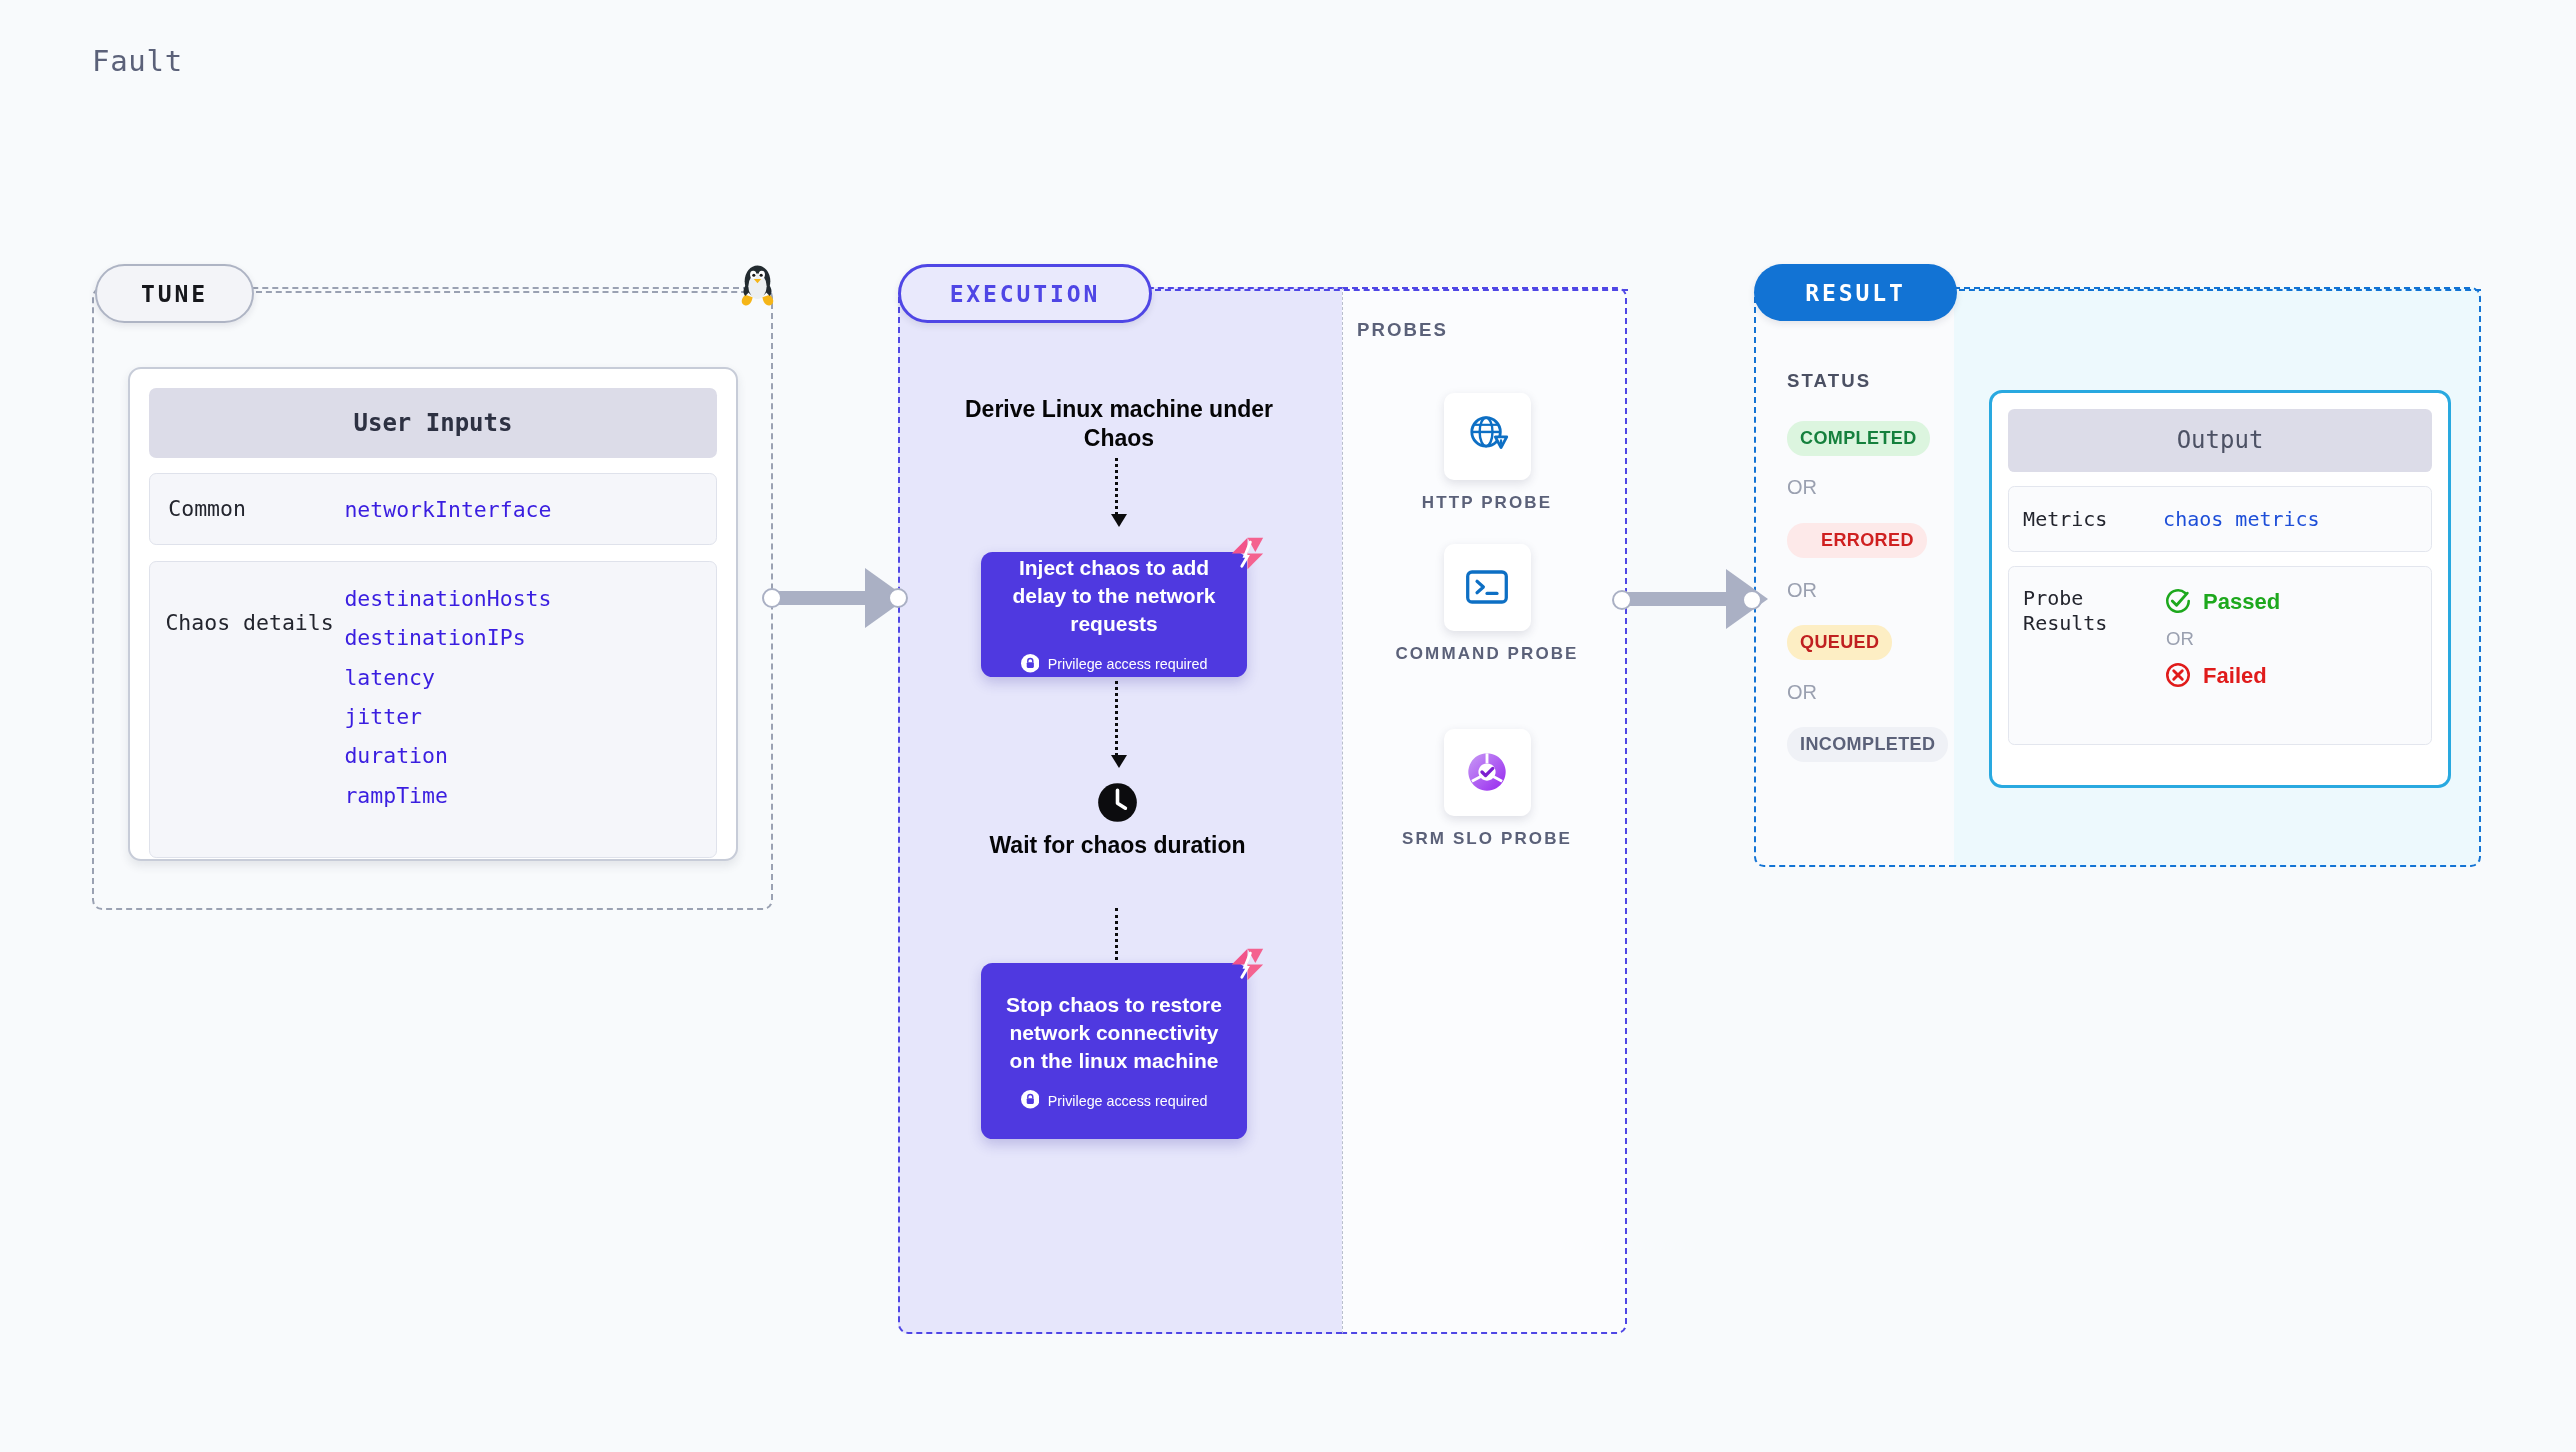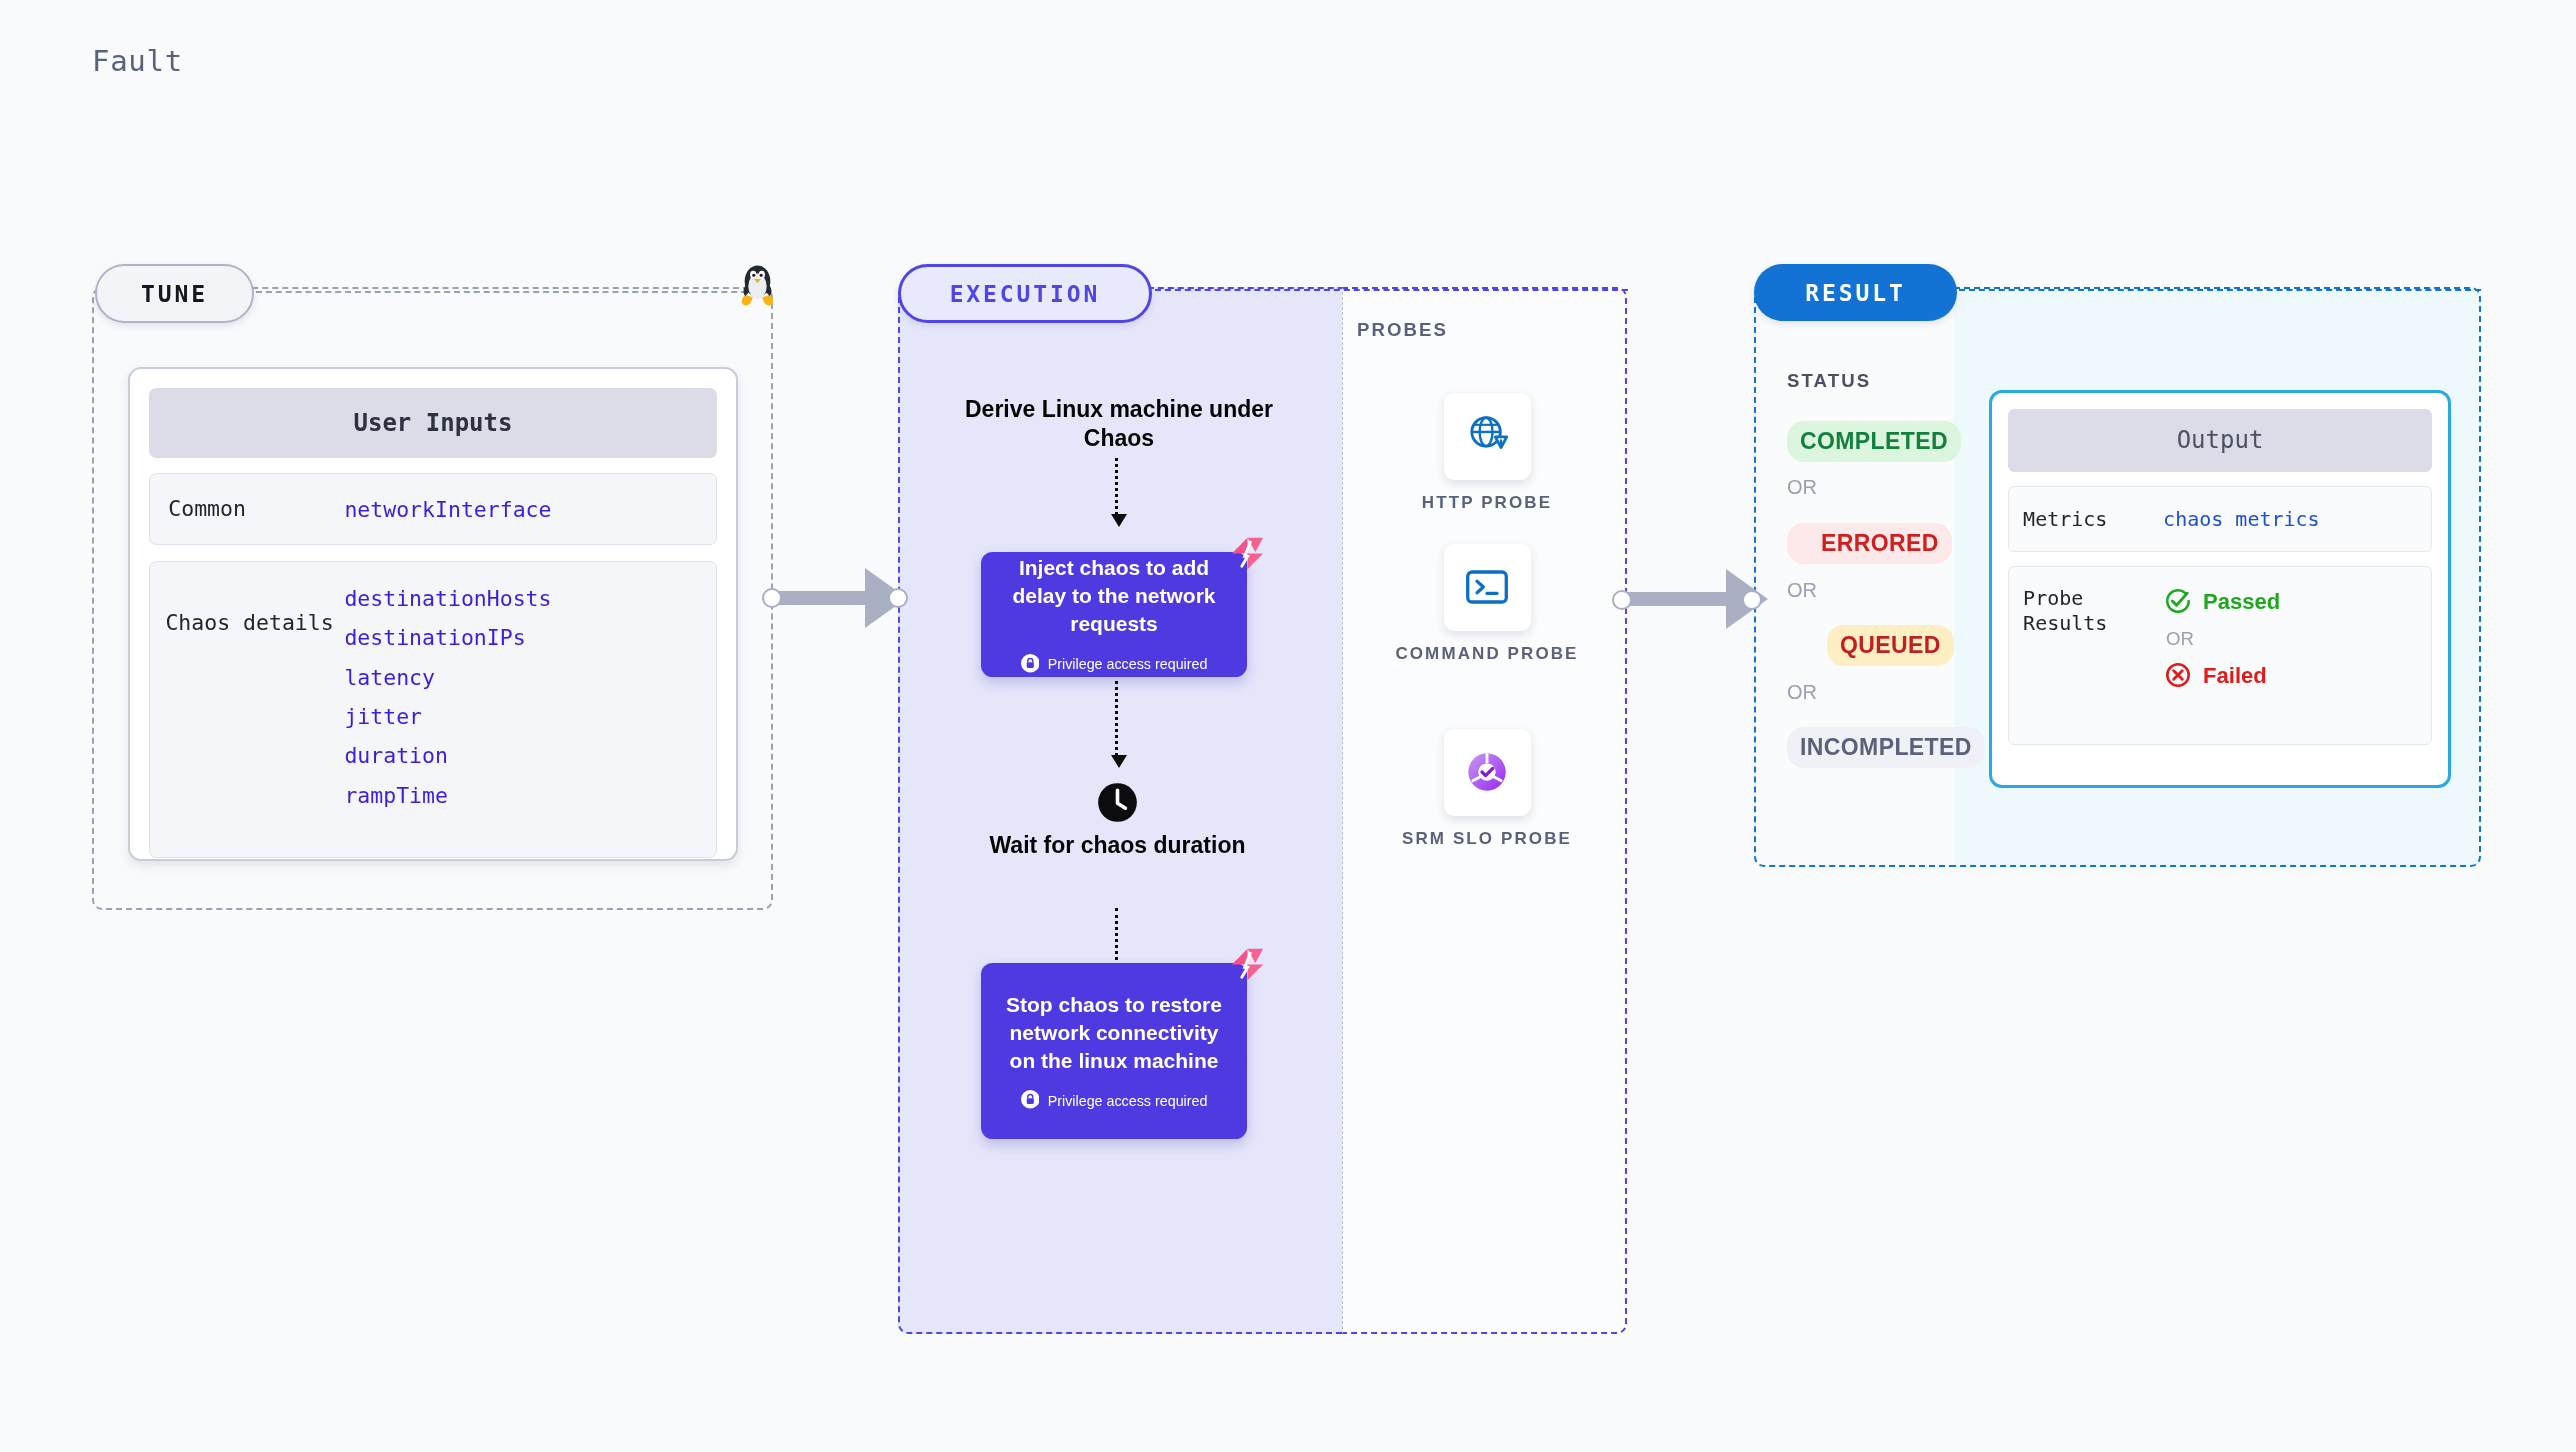--- a/index.html
+++ b/index.html
@@ -173,30 +173,30 @@
   #probe-1 { left: 1383px; top: 544px; }
   #probe-2 { left: 1383px; top: 729px; }
 
   
   #status-label {
     position: absolute; left: 1787px; top: 370px;
     font-size: 18.6px; font-weight: 700; color: #4b5063; letter-spacing: 2.1px;
   }
   .status-badge {
     position: absolute; border-radius: 17px; padding: 7.2px 13px;
-    font-size: 23px; font-weight: 700; letter-spacing: 0.4px;
+    font-size: 18px; font-weight: 700; letter-spacing: 0.4px;
   }
   .or-text {
     position: absolute; font-size: 20px; color: #9aa0b0; font-weight: 400;
   }
   #badge-0 { left: 1787px; top: 421px; background: #dcf5df; color: #15803d; }
   #or-0 { left: 1787px; top: 476px; }
   #badge-1 { left: 1787px; top: 523px; background: #fde9e9; color: #cf2020; padding-left: 34px; }
   #or-1 { left: 1787px; top: 579px; }
-  #badge-2 { left: 1787px; top: 625px; background: #fdeec4; color: #c02020; margin-left: 40px; }
+  #badge-2 { left: 1787px; top: 625px; background: #fdeec4; color: #c02020; }
   #or-2 { left: 1787px; top: 681px; }
   #badge-3 { left: 1787px; top: 727px; background: #eff1f6; color: #5b6179; }
 
   
   #output-card {
     position: absolute; left: 1989px; top: 390px; width: 462px; height: 398px;
     background: #ffffff; border: 3.6px solid #29a9e0; border-radius: 13px;
     padding: 15.8px;
   }
   #output-header {

